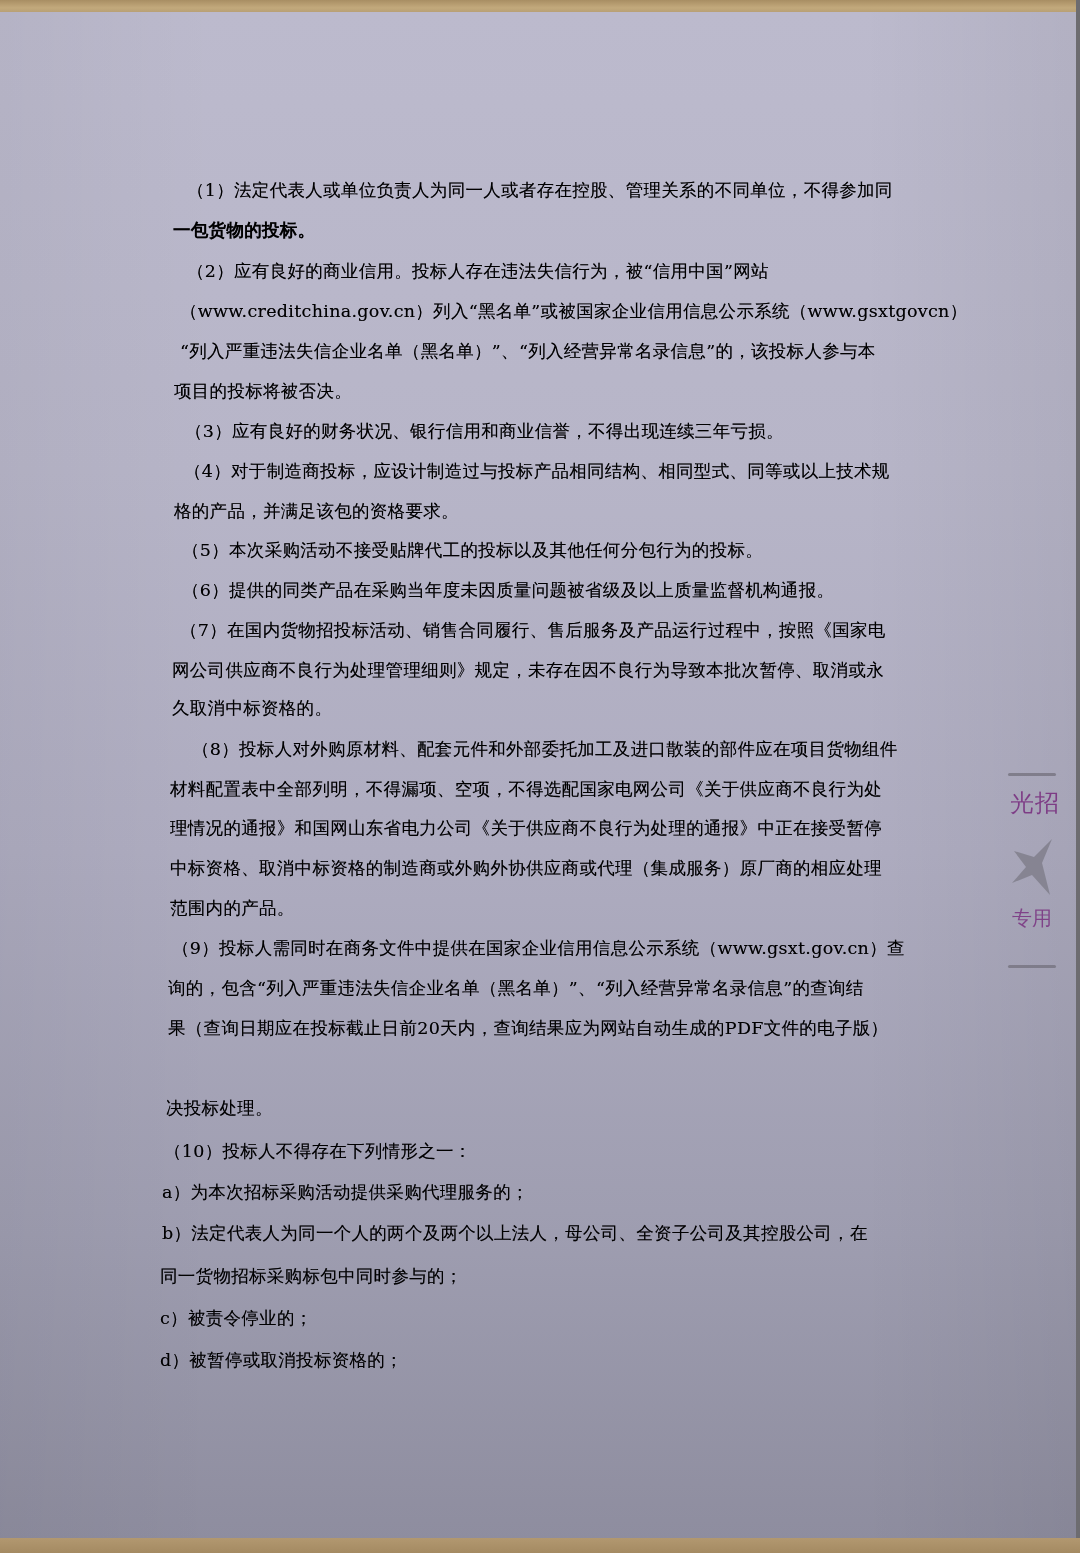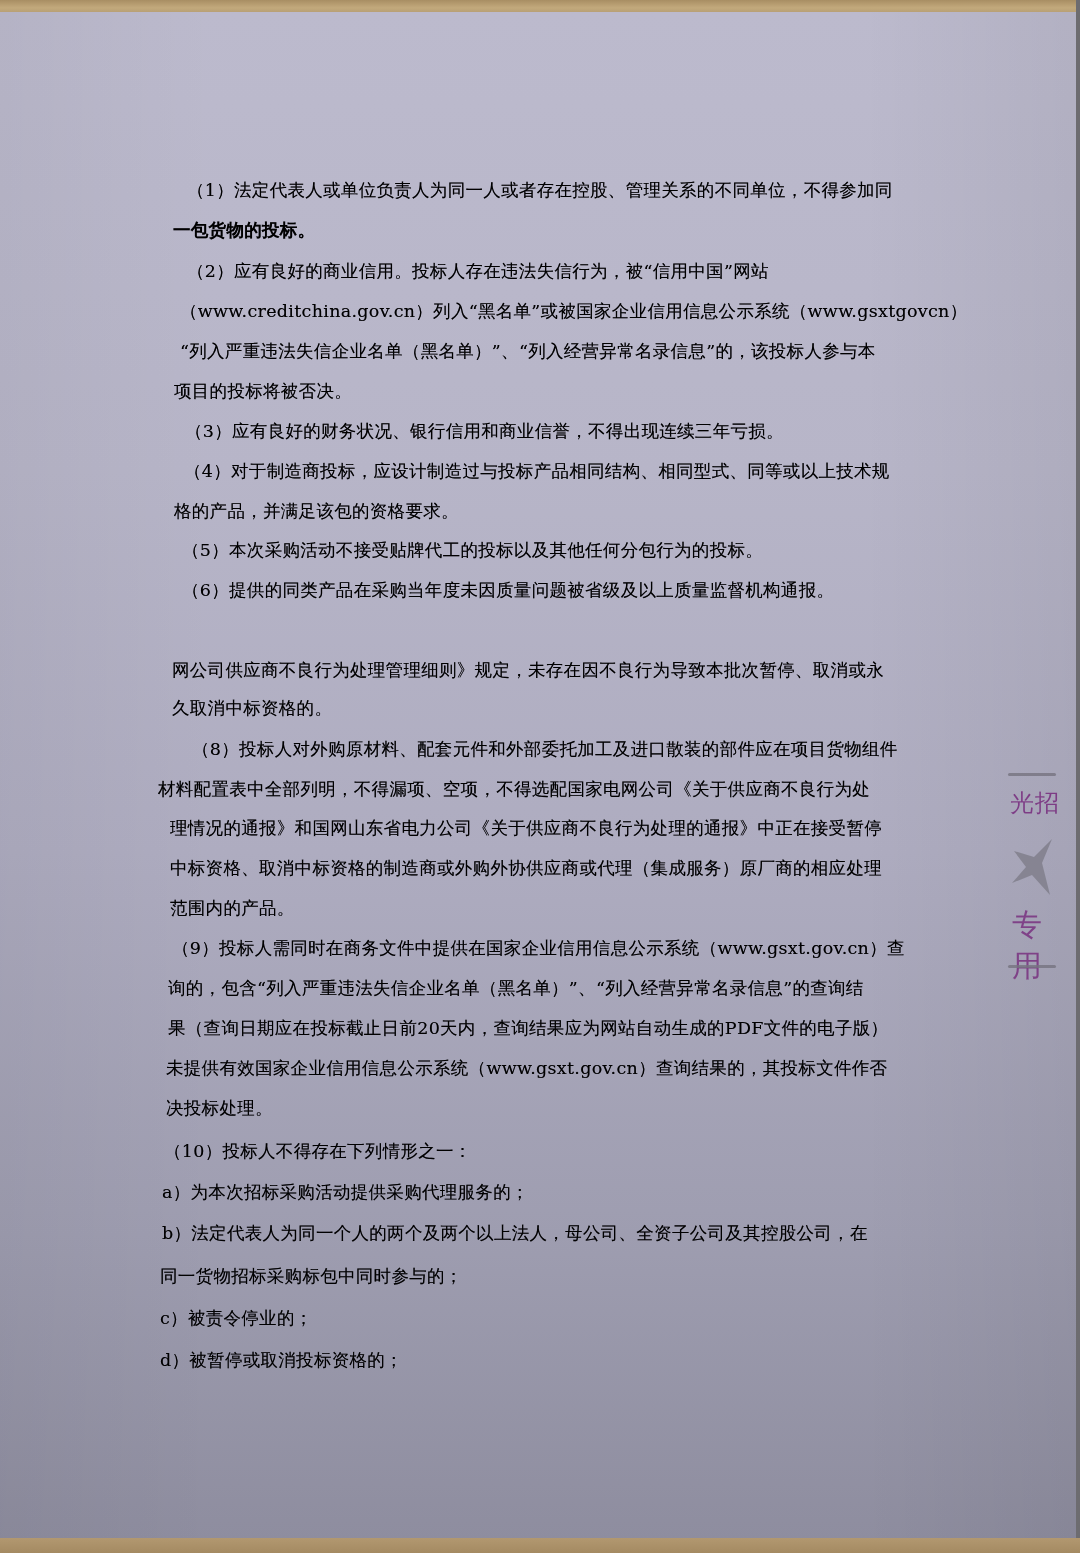--- a/index.html
+++ b/index.html
@@ -45,21 +45,21 @@
     color: #701a75;
   }
   .stamp .bar { position: absolute; left: 4px; width: 48px; height: 3px; background: #75737f; border-radius: 2px; opacity: 0.8; }
   .stamp .bar.top { top: 8px; }
   .stamp .bar.bottom { top: 200px; }
   .stamp .chars-top {
     position: absolute; left: 6px; top: 22px; font-size: 24px; letter-spacing: 1px;
     font-family: "DejaVu Sans", sans-serif; opacity: 0.75;
   }
   .stamp .chars-bottom {
-    position: absolute; left: 8px; top: 140px; font-size: 30px;
+    position: absolute; left: 8px; top: 140px; font-size: 20px;
     font-family: "DejaVu Sans", sans-serif; opacity: 0.7;
   }
   .stamp svg { position: absolute; left: 4px; top: 72px; }
 </style>
 </head>
 <body>
 
 <div class="wood-top"></div>
 <div class="paper"></div>
 <div class="edge-right"></div>
@@ -70,31 +70,31 @@
     <div class="line" style="left: 173px; top: 218px; font-weight: bold;">一包货物的投标。</div>
     <div class="line" style="left: 187px; top: 259px;">（2）应有良好的商业信用。投标人存在违法失信行为，被“信用中国”网站</div>
     <div class="line" style="left: 180px; top: 299px;">（www.creditchina.gov.cn）列入“黑名单”或被国家企业信用信息公示系统（www.gsxtgovcn）</div>
     <div class="line" style="left: 180px; top: 339px;">“列入严重违法失信企业名单（黑名单）”、“列入经营异常名录信息”的，该投标人参与本</div>
     <div class="line" style="left: 174px; top: 379px;">项目的投标将被否决。</div>
     <div class="line" style="left: 185px; top: 419px;">（3）应有良好的财务状况、银行信用和商业信誉，不得出现连续三年亏损。</div>
     <div class="line" style="left: 184px; top: 459px;">（4）对于制造商投标，应设计制造过与投标产品相同结构、相同型式、同等或以上技术规</div>
     <div class="line" style="left: 174px; top: 499px;">格的产品，并满足该包的资格要求。</div>
     <div class="line" style="left: 182px; top: 538px;">（5）本次采购活动不接受贴牌代工的投标以及其他任何分包行为的投标。</div>
     <div class="line" style="left: 182px; top: 578px;">（6）提供的同类产品在采购当年度未因质量问题被省级及以上质量监督机构通报。</div>
+    <div class="line" style="left: 180px; top: 618px;">（7）在国内货物招投标活动、销售合同履行、售后服务及产品运行过程中，按照《国家电</div>
     <div class="line" style="left: 172px; top: 658px;">网公司供应商不良行为处理管理细则》规定，未存在因不良行为导致本批次暂停、取消或永</div>
     <div class="line" style="left: 172px; top: 696px;">久取消中标资格的。</div>
     <div class="line" style="left: 192px; top: 737px;">（8）投标人对外购原材料、配套元件和外部委托加工及进口散装的部件应在项目货物组件</div>
-    <div class="line" style="left: 158px; top: 777px;">材料配置表中全部列明，不得漏项、空项，不得选配国家电网公司《关于供应商不良行为处</div>
+    <div class="line" style="left: 170px; top: 777px;">材料配置表中全部列明，不得漏项、空项，不得选配国家电网公司《关于供应商不良行为处</div>
     <div class="line" style="left: 170px; top: 816px;">理情况的通报》和国网山东省电力公司《关于供应商不良行为处理的通报》中正在接受暂停</div>
     <div class="line" style="left: 170px; top: 856px;">中标资格、取消中标资格的制造商或外购外协供应商或代理（集成服务）原厂商的相应处理</div>
     <div class="line" style="left: 170px; top: 896px;">范围内的产品。</div>
     <div class="line" style="left: 172px; top: 936px;">（9）投标人需同时在商务文件中提供在国家企业信用信息公示系统（www.gsxt.gov.cn）查</div>
     <div class="line" style="left: 168px; top: 976px;">询的，包含“列入严重违法失信企业名单（黑名单）”、“列入经营异常名录信息”的查询结</div>
     <div class="line" style="left: 168px; top: 1016px;">果（查询日期应在投标截止日前20天内，查询结果应为网站自动生成的PDF文件的电子版）</div>
-    <div class="line" style="left: 166px; top: 1056px;">未提供有效国家企业信用信息公示系统（www.gsxt.gov.cn）查询结果的，其投标文件作否</div>
     <div class="line" style="left: 166px; top: 1096px;">决投标处理。</div>
     <div class="line" style="left: 164px; top: 1139px;">（10）投标人不得存在下列情形之一：</div>
     <div class="line" style="left: 162px; top: 1180px;">a）为本次招标采购活动提供采购代理服务的；</div>
     <div class="line" style="left: 162px; top: 1221px;">b）法定代表人为同一个人的两个及两个以上法人，母公司、全资子公司及其控股公司，在</div>
     <div class="line" style="left: 160px; top: 1264px;">同一货物招标采购标包中同时参与的；</div>
     <div class="line" style="left: 160px; top: 1306px;">c）被责令停业的；</div>
     <div class="line" style="left: 160px; top: 1348px;">d）被暂停或取消投标资格的；</div>
   </div>
 
 <div class="stamp">

